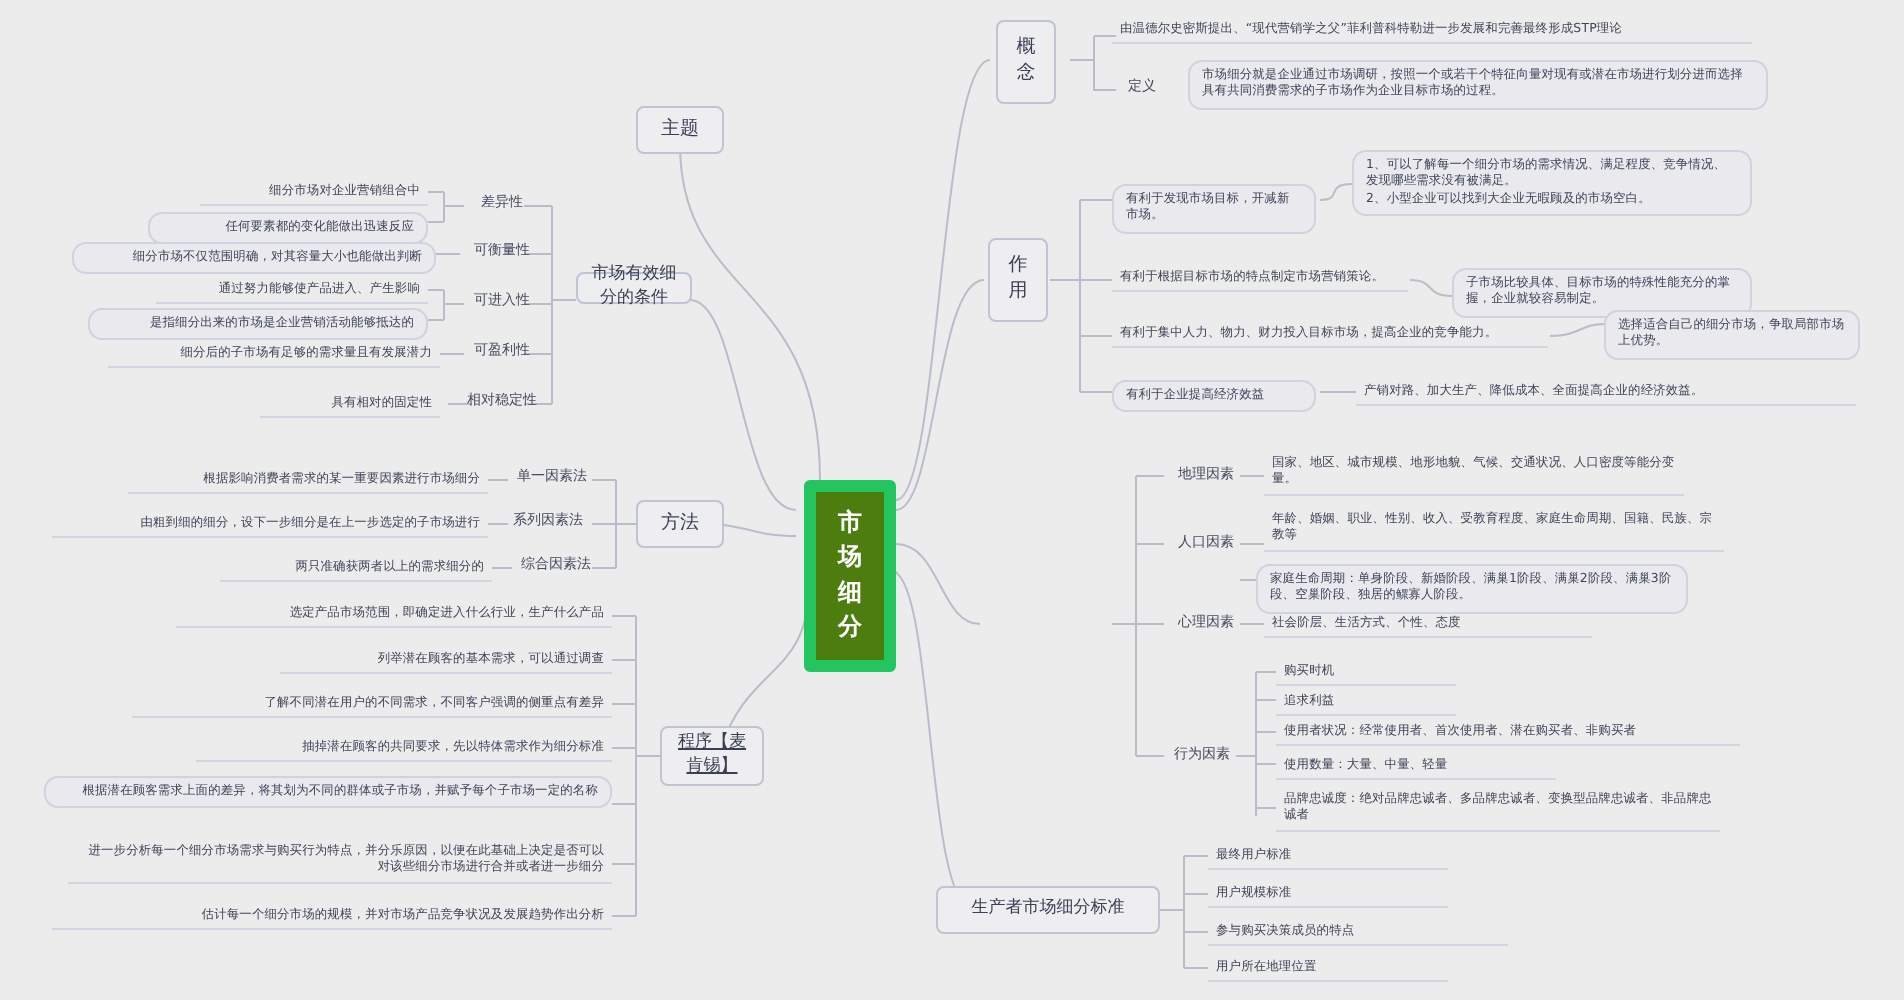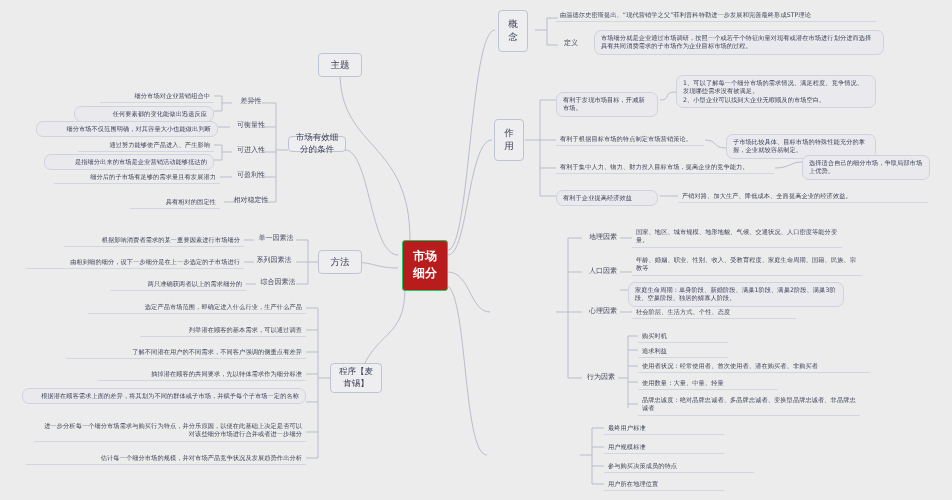--- a/index.html
+++ b/index.html
@@ -16,22 +16,22 @@
     position: absolute;
     background: #efeff1;
     border: 1px solid #c2c6d6;
     border-radius: 4px;
     color: #3a3f55;
     line-height: 1.35;
     padding: 3px 6px;
     white-space: pre-line;
   }
   .root {
-    background: #b91c1c;
-    border: 1px solid #22c55e;
+    background: #4d7c0f;
+    border: 6px solid #22c55e;
     color: #ffffff;
     font-size: 12px;
     font-weight: bold;
     text-align: center;
     border-radius: 3px;
     padding: 7px 10px;
     line-height: 1.45;
   }
   .branch {
     font-size: 9.5px;
@@ -181,21 +181,21 @@
   <div class="node branch" style="left:318px; top:250px; width:44px; height:24px;">方法</div>
 
   <div class="node sub" style="left:254px; top:233px; width:44px;">单一因素法</div>
   <div class="node sub" style="left:252px; top:255px; width:44px;">系列因素法</div>
   <div class="node sub" style="left:256px; top:277px; width:44px;">综合因素法</div>
 
   <div class="node leaf plain l" style="left:64px; top:234px; width:180px;">根据影响消费者需求的某一重要因素进行市场细分</div>
   <div class="node leaf plain l" style="left:26px; top:256px; width:218px;">由粗到细的细分，设下一步细分是在上一步选定的子市场进行</div>
   <div class="node leaf plain l" style="left:110px; top:278px; width:136px;">两只准确获两者以上的需求细分的</div>
 
-  <div class="node branch" style="left:330px; top:363px; width:52px; height:30px; font-size:8.5px; line-height:1.4;">程序【麦
+  <div class="node branch" style="left:330px; top:363px; width:52px; height:30px; font-size:8.5px; line-height:1.4;text-decoration:underline;">程序【麦
 肯锡】</div>
 
   <div class="node leaf plain l" style="left:88px; top:301px; width:218px;">选定产品市场范围，即确定进入什么行业，生产什么产品</div>
   <div class="node leaf plain l" style="left:140px; top:324px; width:166px;">列举潜在顾客的基本需求，可以通过调查</div>
   <div class="node leaf plain l" style="left:66px; top:346px; width:240px;">了解不同潜在用户的不同需求，不同客户强调的侧重点有差异</div>
   <div class="node leaf plain l" style="left:98px; top:368px; width:208px;">抽掉潜在顾客的共同要求，先以特体需求作为细分标准</div>
   <div class="node leaf l" style="left:22px; top:388px; width:284px;">根据潜在顾客需求上面的差异，将其划为不同的群体或子市场，并赋予每个子市场一定的名称</div>
   <div class="node leaf plain l" style="left:34px; top:420px; width:272px;">进一步分析每一个细分市场需求与购买行为特点，并分乐原因，以便在此基础上决定是否可以对该些细分市场进行合并或者进一步细分</div>
   <div class="node leaf plain l" style="left:26px; top:452px; width:280px;">估计每一个细分市场的规模，并对市场产品竞争状况及发展趋势作出分析</div>
 
@@ -210,19 +210,20 @@
   <div class="node sub" style="left:582px; top:306px; width:42px;">心理因素</div>
   <div class="node leaf plain r" style="left:632px; top:306px; width:164px;">社会阶层、生活方式、个性、态度</div>
 
   <div class="node sub" style="left:580px; top:372px; width:42px;">行为因素</div>
   <div class="node leaf plain r" style="left:638px; top:330px; width:90px;">购买时机</div>
   <div class="node leaf plain r" style="left:638px; top:345px; width:90px;">追求利益</div>
   <div class="node leaf plain r" style="left:638px; top:360px; width:232px;">使用者状况：经常使用者、首次使用者、潜在购买者、非购买者</div>
   <div class="node leaf plain r" style="left:638px; top:377px; width:140px;">使用数量：大量、中量、轻量</div>
   <div class="node leaf plain r" style="left:638px; top:394px; width:222px;">品牌忠诚度：绝对品牌忠诚者、多品牌忠诚者、变换型品牌忠诚者、非品牌忠诚者</div>
 
+  <div class="node branch" style="left:468px; top:443px; width:112px; height:24px; font-size:8.5px;">生产者市场细分标准</div>
 
   <div class="node leaf plain r" style="left:604px; top:422px; width:120px;">最终用户标准</div>
   <div class="node leaf plain r" style="left:604px; top:441px; width:120px;">用户规模标准</div>
   <div class="node leaf plain r" style="left:604px; top:460px; width:150px;">参与购买决策成员的特点</div>
   <div class="node leaf plain r" style="left:604px; top:478px; width:120px;">用户所在地理位置</div>
 
 </div>
 
 </body></html>

